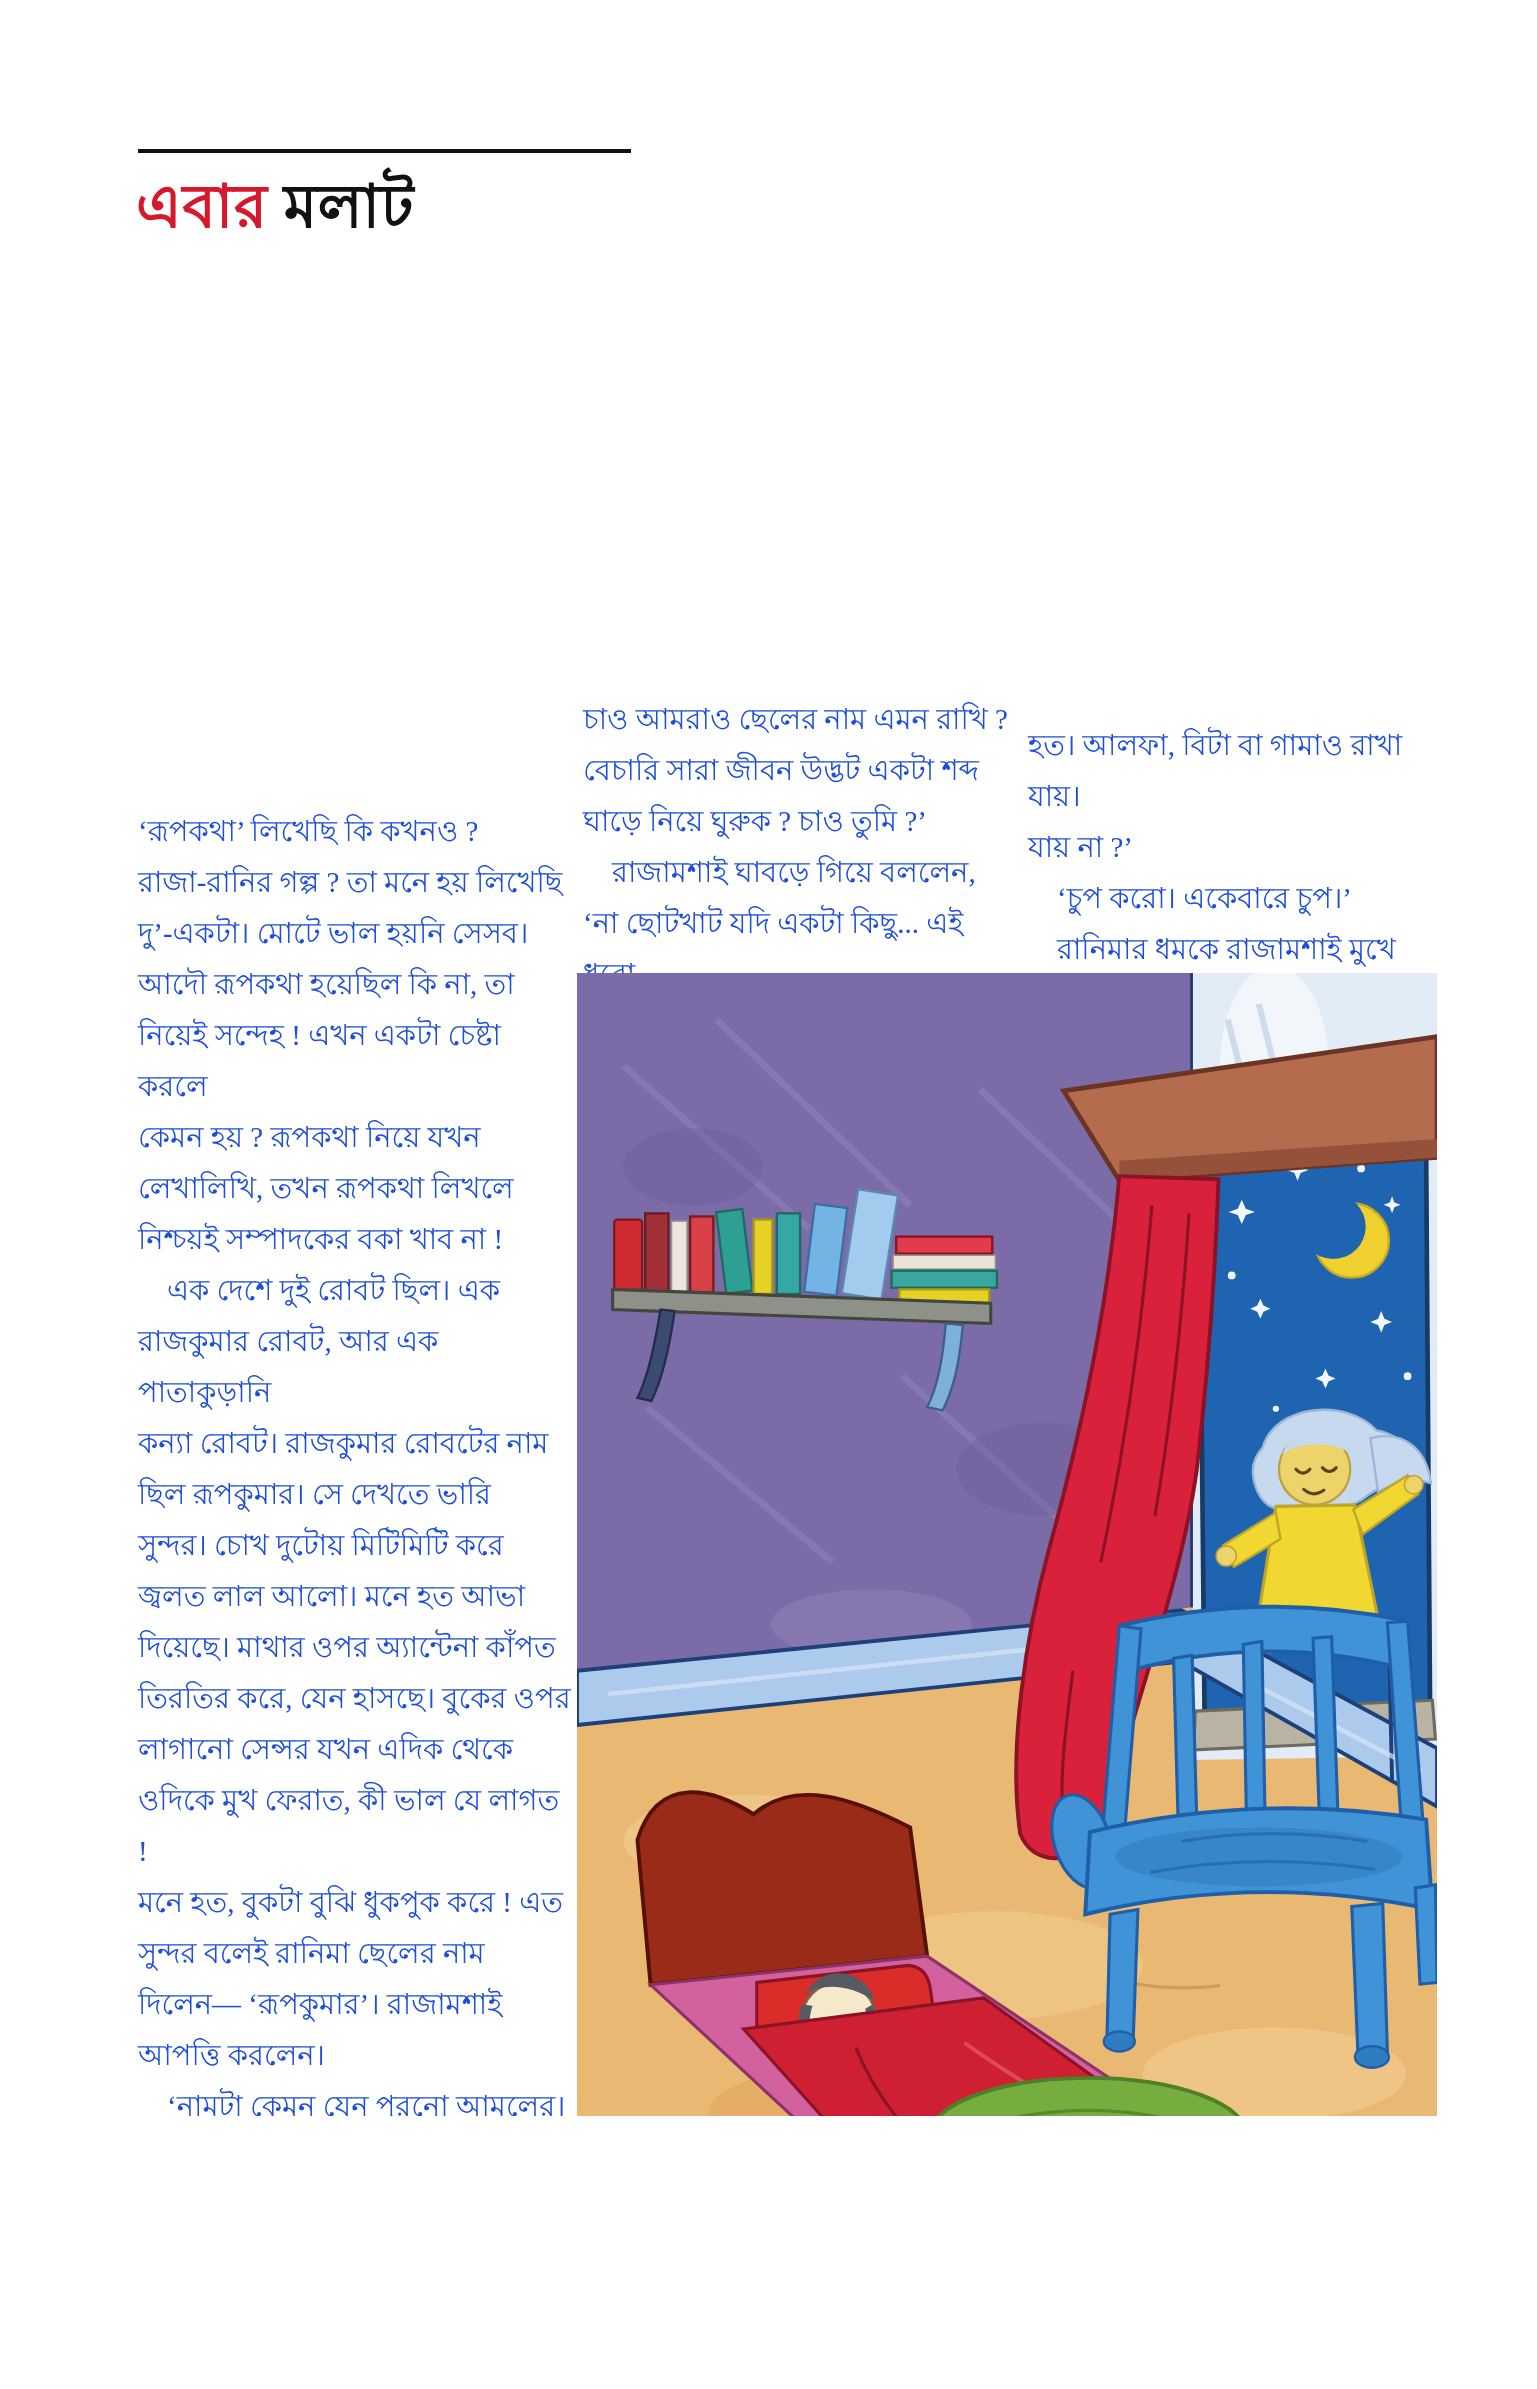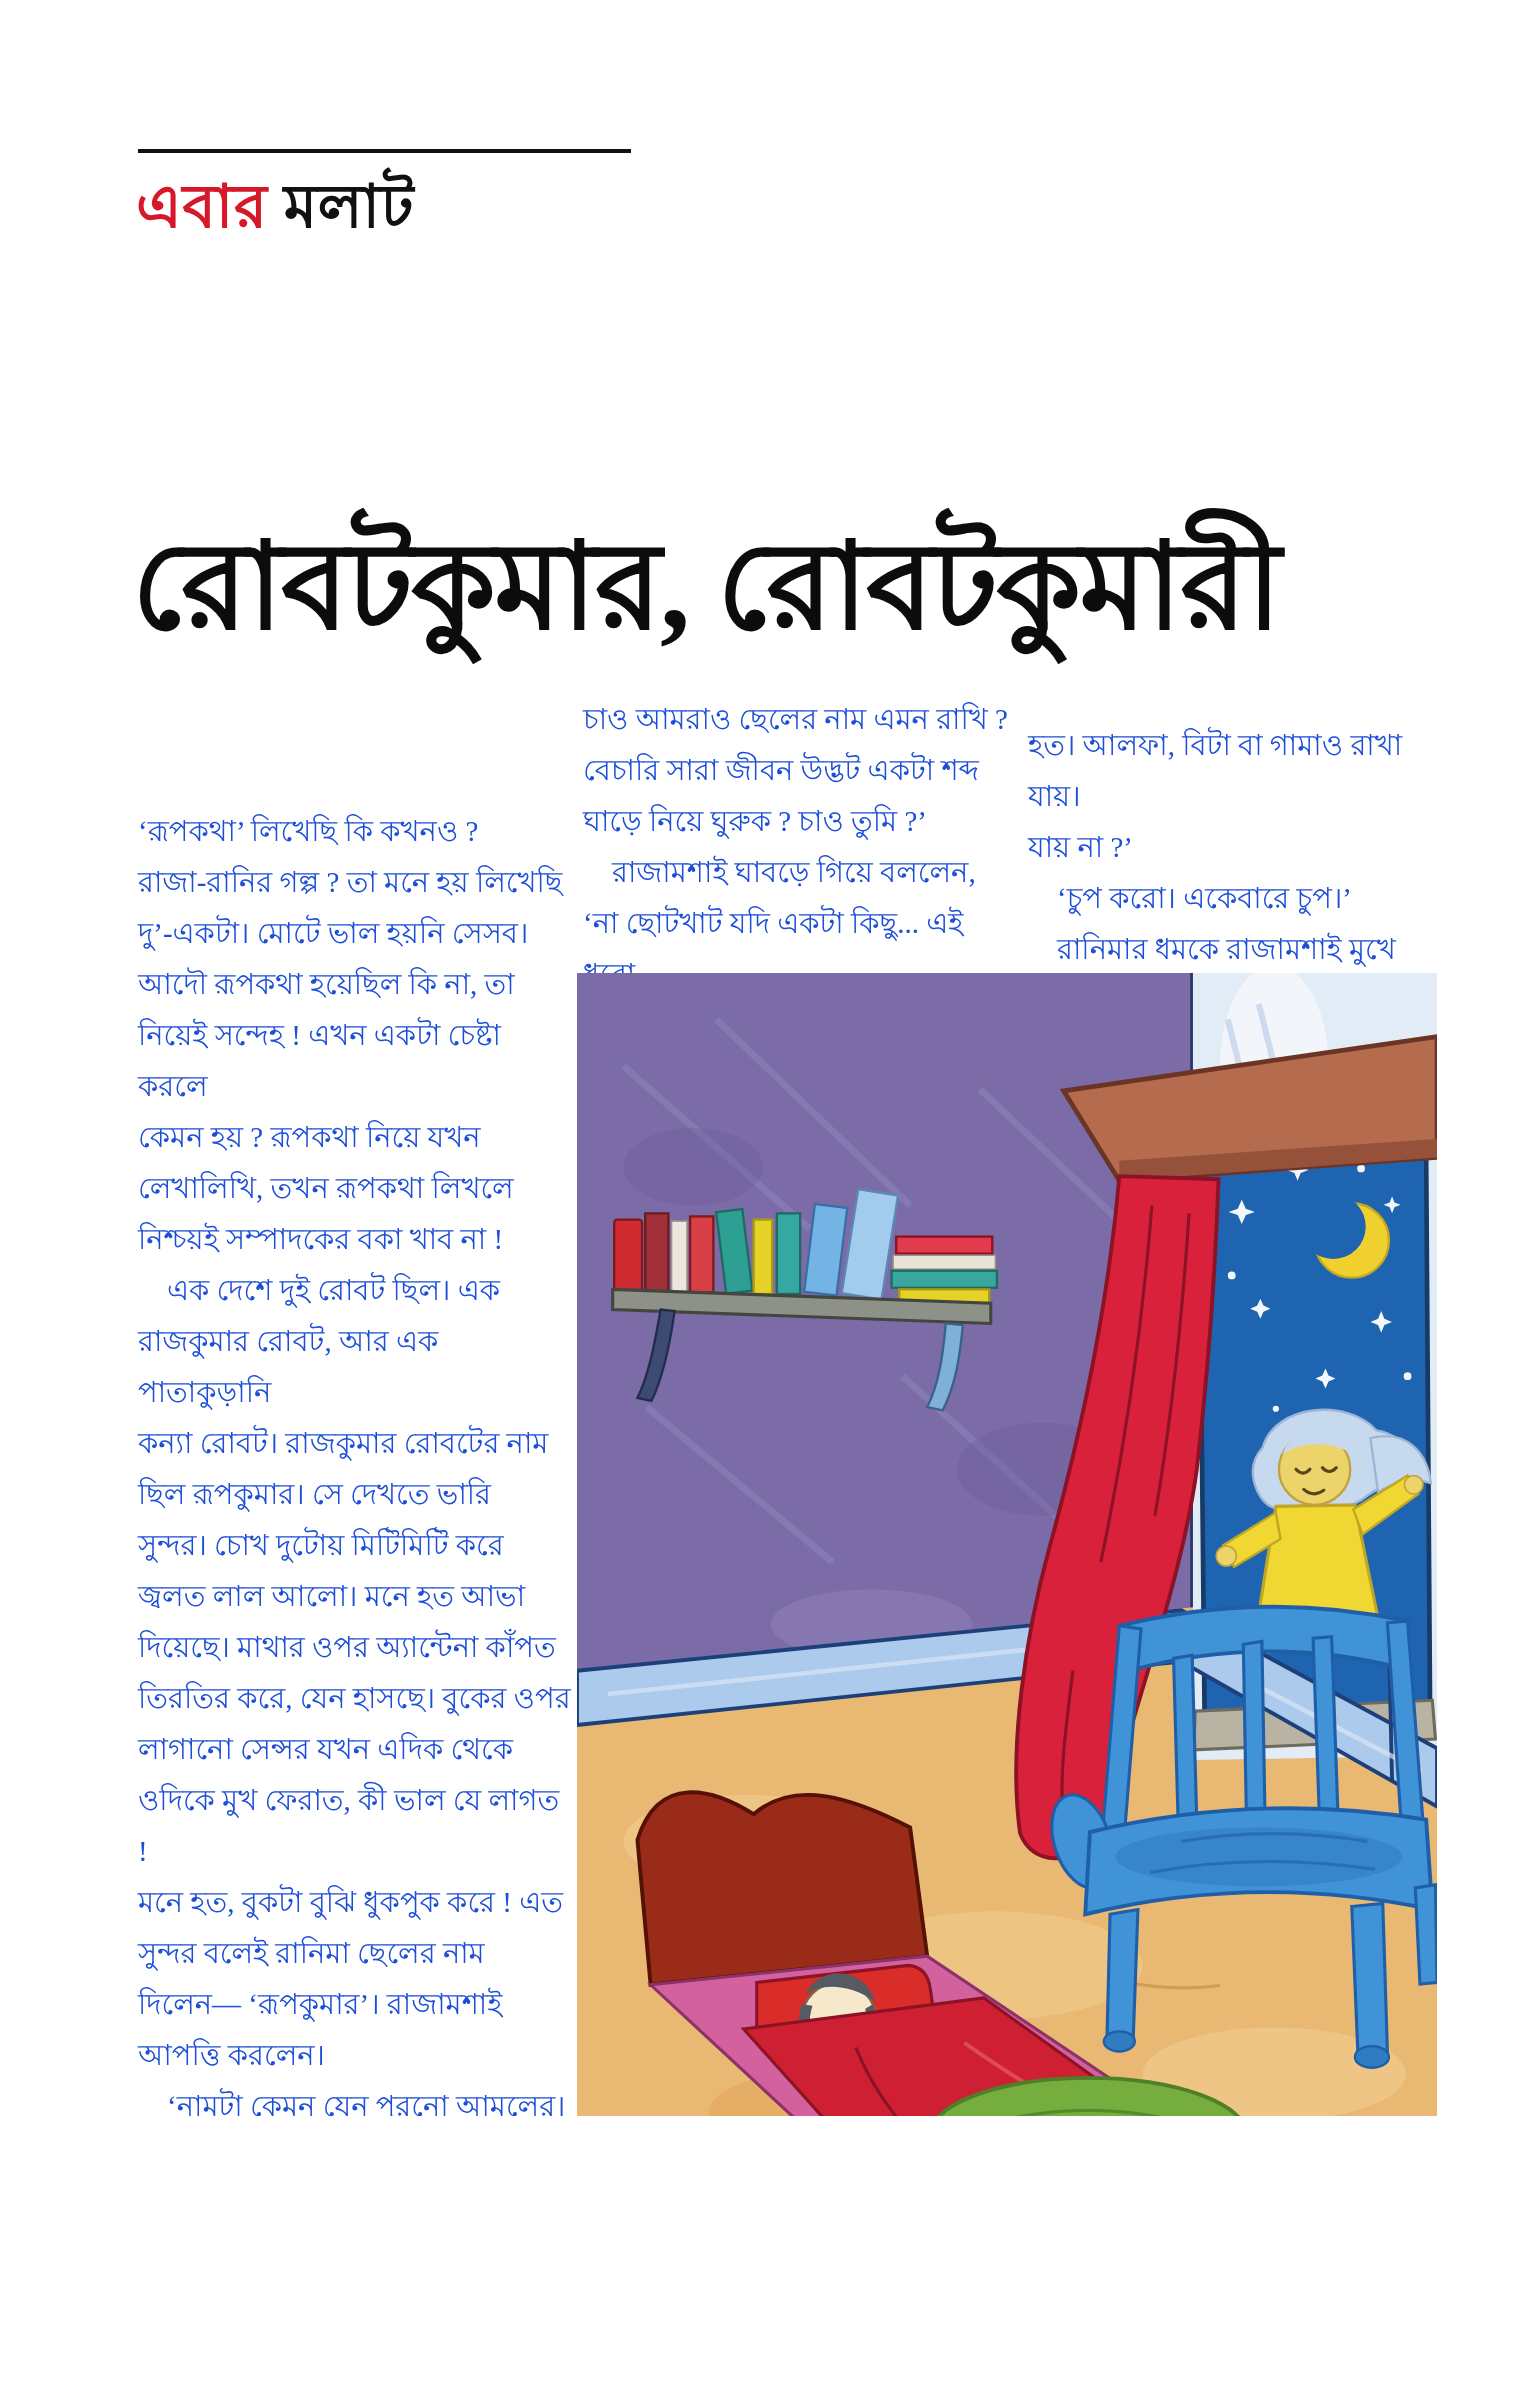--- a/index.html
+++ b/index.html
@@ -38,21 +38,20 @@
 
 <div class="page">
 
   <div class="abs rule header-rule"></div>
 
   <div class="abs header-title">
     <span class="red">এবার</span><span> মলাট</span>
   </div>
 
 
-  <div class="abs headline">রোবটকুমার, রোবটকুমারী</div>
 
 
   <div class="abs bodycol col1 pre">‘রূপকথা’ লিখেছি কি কখনও ?
 রাজা-রানির গল্প ? তা মনে হয় লিখেছি
 দু’-একটা। মোটে ভাল হয়নি সেসব।
 আদৌ রূপকথা হয়েছিল কি না, তা
 নিয়েই সন্দেহ ! এখন একটা চেষ্টা করলে
 কেমন হয় ? রূপকথা নিয়ে যখন
 লেখালিখি, তখন রূপকথা লিখলে
 নিশ্চয়ই সম্পাদকের বকা খাব না !

